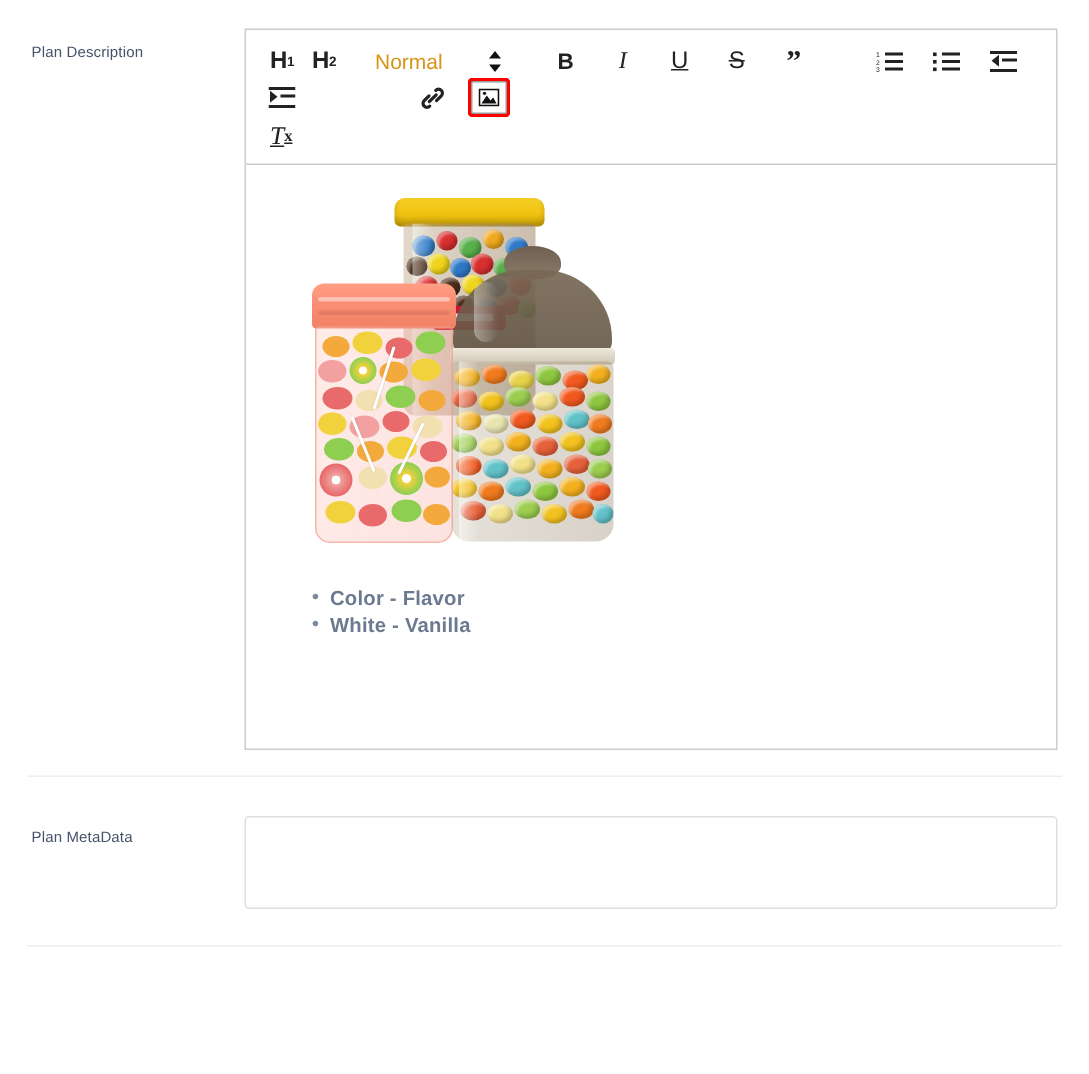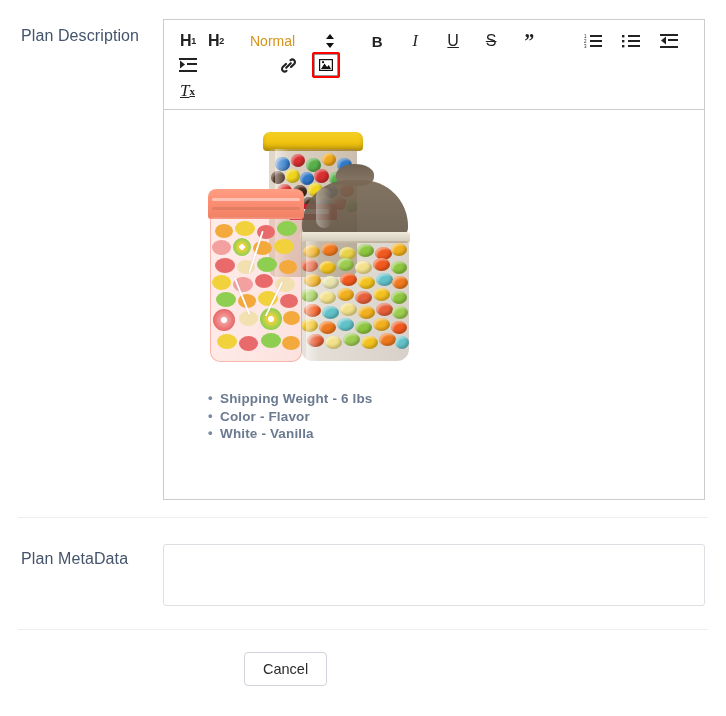--- a/index.html
+++ b/index.html
@@ -22,21 +22,21 @@
     align-items: flex-start;
   }
   #row-description {
     padding-top: 19px;
   }
   .field-label {
     width: 163px;
     box-sizing: border-box;
     padding-left: 21px;
     padding-right: 10px;
-    font-size: 16px;
+    font-size: 10px;
     line-height: 21px;
     color: #44546a;
     font-weight: 400;
     letter-spacing: 0.1px;
   }
   #label-plan-description {
     padding-top: 6px;
   }
   .field-control {
     width: 542px;
@@ -566,21 +566,20 @@
               <span class="fruit" style="left:71px; top:118px; width:18px;height:14px;background:#f4a93c;"></span>
               <span class="lolly-stick" style="left:44px; top:12px; height:44px; transform:rotate(18deg);"></span>
               <span class="lolly-stick" style="left:30px; top:58px; height:40px; transform:rotate(-22deg);"></span>
               <span class="lolly-stick" style="left:62px; top:62px; height:38px; transform:rotate(26deg);"></span>
             </div>
           </div>
 
         </div>
 
         <ul class="desc-list">
-          <li>Shipping Weight - 6 lbs</li>
           <li>Color - Flavor</li>
           <li>White - Vanilla</li>
         </ul>
 
       </div>
     </div>
 
   </div>
 </div>
 
@@ -589,14 +588,13 @@
 <div class="form-row" id="row-metadata">
   <div class="field-label" id="label-plan-metadata">Plan MetaData</div>
   <div class="field-control">
     <textarea class="metadata-input" placeholder="" style=""></textarea>
   </div>
 </div>
 
 <div class="divider" style="margin-top:19px;"></div>
 
 <div class="actions">
-  <button class="btn btn-cancel">Cancel</button>
 </div>
 
 </body></html>

